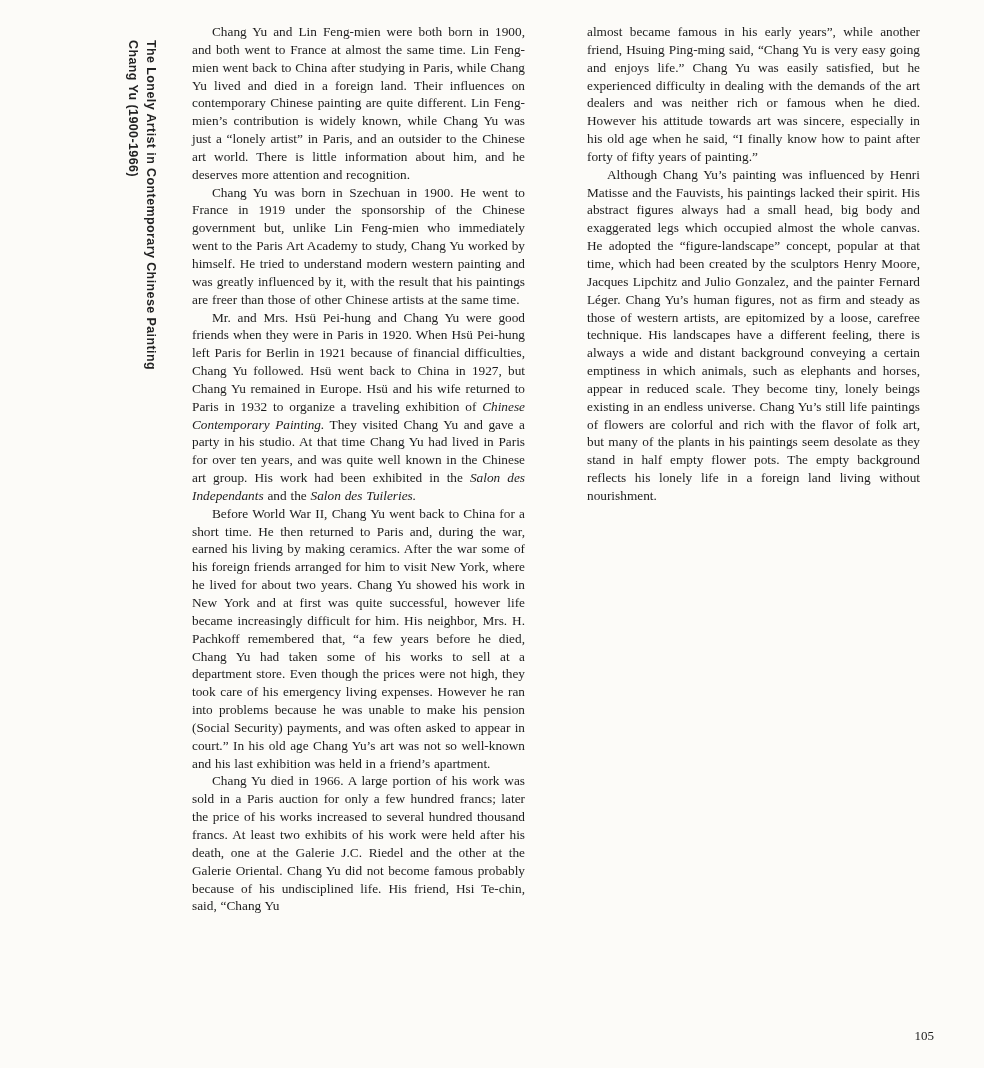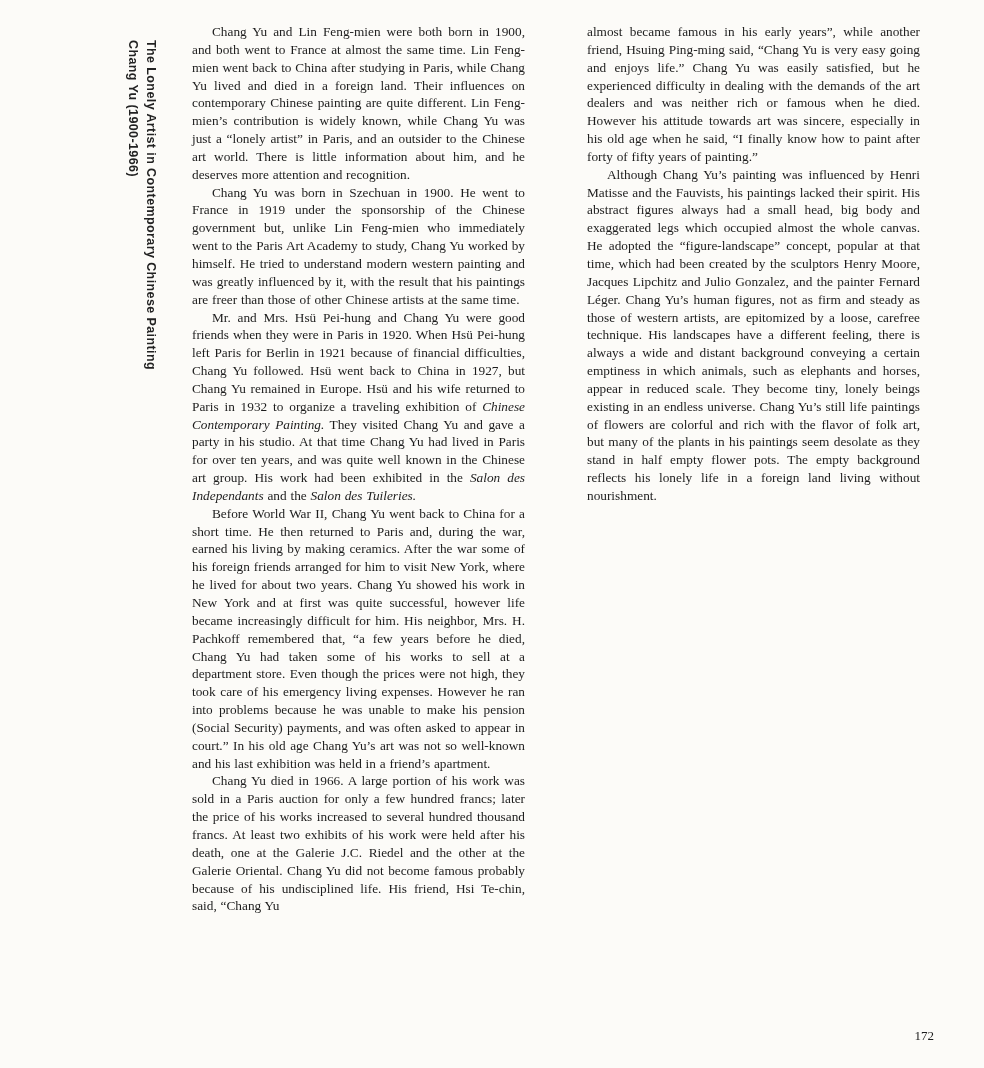--- a/index.html
+++ b/index.html
@@ -77,15 +77,15 @@
       <p class="para"><span>Mr. and Mrs. Hsü Pei-hung and Chang Yu were good friends when they were in Paris in 1920. When Hsü Pei-hung left Paris for Berlin in 1921 because of financial difficulties, Chang Yu followed. Hsü went back to China in 1927, but Chang Yu remained in Europe. Hsü and his wife returned to Paris in 1932 to organize a traveling exhibition of </span><span class="italic">Chinese Contemporary Painting.</span><span> They visited Chang Yu and gave a party in his studio. At that time Chang Yu had lived in Paris for over ten years, and was quite well known in the Chinese art group. His work had been exhibited in the </span><span class="italic">Salon des Independants</span><span> and the </span><span class="italic">Salon des Tuileries.</span></p>
       <p class="para"><span>Before World War II, Chang Yu went back to China for a short time. He then returned to Paris and, during the war, earned his living by making ceramics. After the war some of his foreign friends arranged for him to visit New York, where he lived for about two years. Chang Yu showed his work in New York and at first was quite successful, however life became increasingly difficult for him. His neighbor, Mrs. H. Pachkoff remembered that, “a few years before he died, Chang Yu had taken some of his works to sell at a department store. Even though the prices were not high, they took care of his emergency living expenses. However he ran into problems because he was unable to make his pension (Social Security) payments, and was often asked to appear in court.” In his old age Chang Yu’s art was not so well-known and his last exhibition was held in a friend’s apartment.</span></p>
       <p class="para"><span>Chang Yu died in 1966. A large portion of his work was sold in a Paris auction for only a few hundred francs; later the price of his works increased to several hundred thousand francs. At least two exhibits of his work were held after his death, one at the Galerie J.C. Riedel and the other at the Galerie Oriental. Chang Yu did not become famous probably because of his undisciplined life. His friend, Hsi Te-chin, said, “Chang Yu</span></p>
     </div>
 
   <div class="col col-right" id="right-column">
       <p class="para no-indent"><span>almost became famous in his early years”, while another friend, Hsuing Ping-ming said, “Chang Yu is very easy going and enjoys life.” Chang Yu was easily satisfied, but he experienced difficulty in dealing with the demands of the art dealers and was neither rich or famous when he died. However his attitude towards art was sincere, especially in his old age when he said, “I finally know how to paint after forty of fifty years of painting.”</span></p>
       <p class="para"><span>Although Chang Yu’s painting was influenced by Henri Matisse and the Fauvists, his paintings lacked their spirit. His abstract figures always had a small head, big body and exaggerated legs which occupied almost the whole canvas. He adopted the “figure-landscape” concept, popular at that time, which had been created by the sculptors Henry Moore, Jacques Lipchitz and Julio Gonzalez, and the painter Fernard Léger. Chang Yu’s human figures, not as firm and steady as those of western artists, are epitomized by a loose, carefree technique. His landscapes have a different feeling, there is always a wide and distant background conveying a certain emptiness in which animals, such as elephants and horses, appear in reduced scale. They become tiny, lonely beings existing in an endless universe. Chang Yu’s still life paintings of flowers are colorful and rich with the flavor of folk art, but many of the plants in his paintings seem desolate as they stand in half empty flower pots. The empty background reflects his lonely life in a foreign land living without nourishment.</span></p>
     </div>
 
-  <div class="page-number">172</div>
+  <div class="page-number">105</div>
 
 </div>
 
 </body></html>

